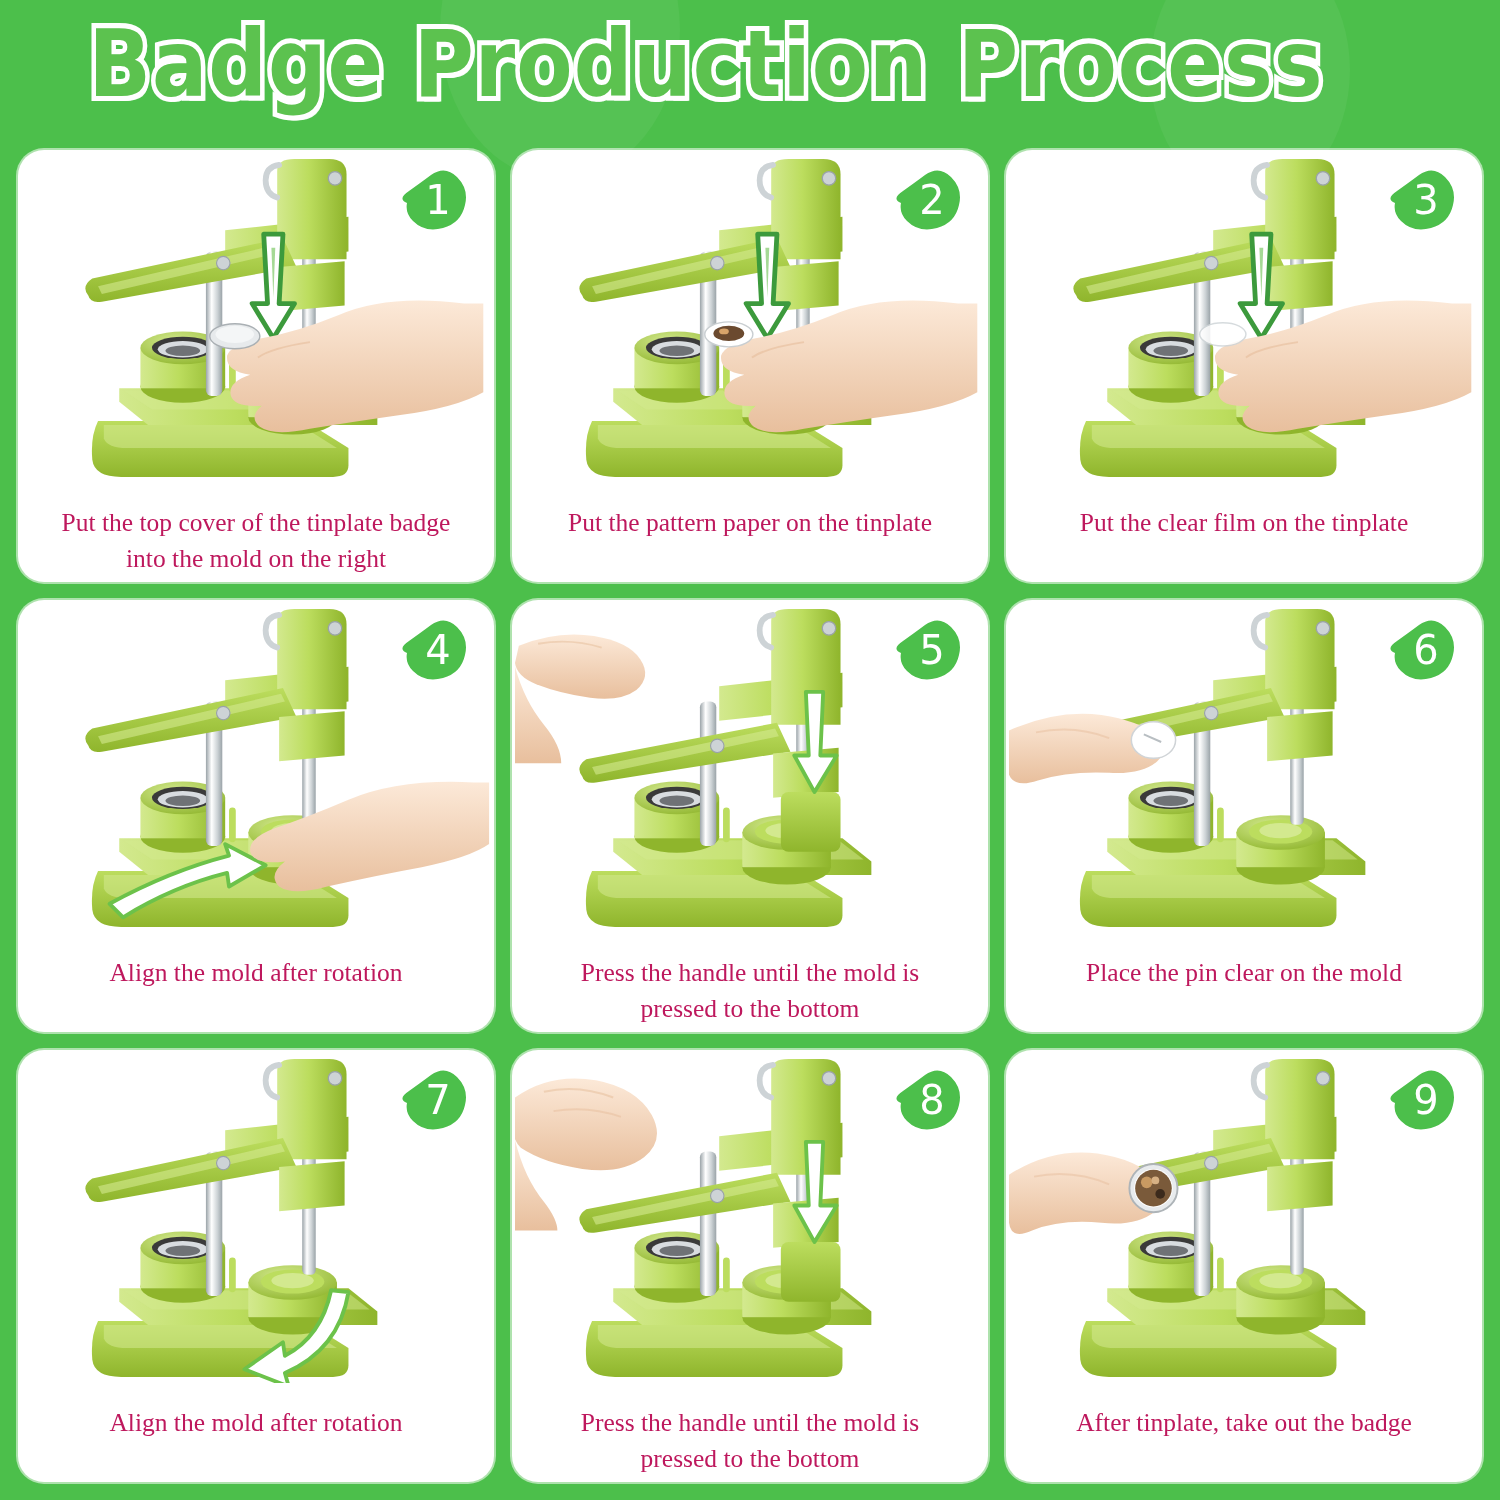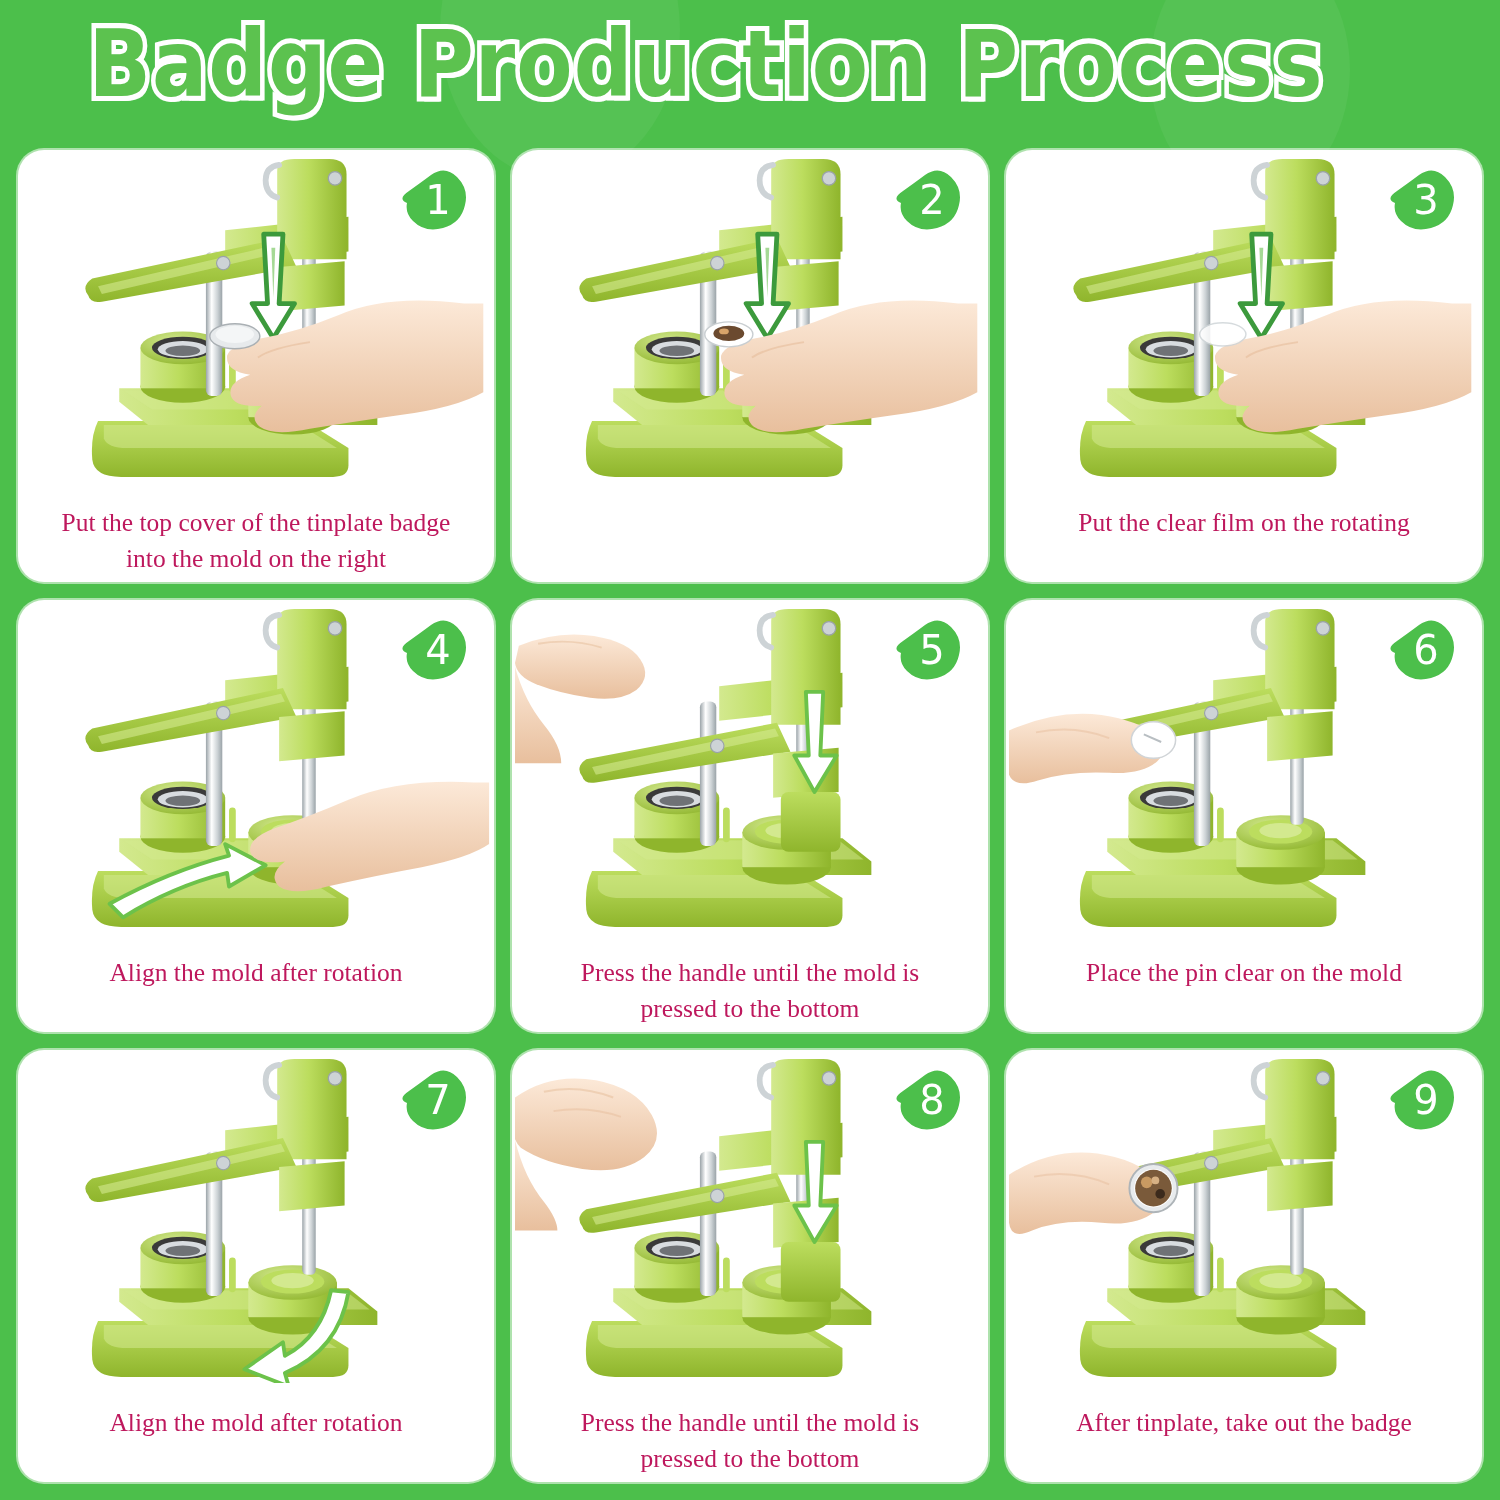--- a/index.html
+++ b/index.html
@@ -315,20 +315,21 @@
   </svg>
       </div>
     </div>
     <div class="step-badge">
       <svg viewBox="0 0 74 62">
         <path d="M 12 34 Q 2 30 14 22 Q 28 12 36 6 Q 50 -4 62 8 Q 74 20 70 36
                  Q 66 54 48 59 Q 30 64 18 52 Q 10 44 12 34 Z" fill="#4cbf4b"></path>
       </svg>
       <div class="num">2</div>
     </div>
+    <div class="caption">Put the pattern paper on the tinplate</div>
   </div>
     <div class="card">
     <div class="card-art">
       <div class="machine">
 
   <svg viewBox="0 0 488 330" preserveAspectRatio="xMidYMid meet">
     <defs>
       <linearGradient id="handGrad" x1="0" y1="0" x2="0" y2="1">
         <stop offset="0" stop-color="#fce9d8"></stop>
                 <stop offset="1" stop-color="#e8bf9d"></stop>
@@ -409,21 +410,21 @@
   </svg>
       </div>
     </div>
     <div class="step-badge">
       <svg viewBox="0 0 74 62">
         <path d="M 12 34 Q 2 30 14 22 Q 28 12 36 6 Q 50 -4 62 8 Q 74 20 70 36
                  Q 66 54 48 59 Q 30 64 18 52 Q 10 44 12 34 Z" fill="#4cbf4b"></path>
       </svg>
       <div class="num">3</div>
     </div>
-    <div class="caption">Put the clear film on the rotating</div>
+    <div class="caption">Put the clear film on the tinplate</div>
   </div>
     <div class="card">
     <div class="card-art">
       <div class="machine">
 
   <svg viewBox="0 0 488 330" preserveAspectRatio="xMidYMid meet">
     <defs>
       <linearGradient id="handGrad" x1="0" y1="0" x2="0" y2="1">
         <stop offset="0" stop-color="#fce9d8"></stop>
                 <stop offset="1" stop-color="#e8bf9d"></stop>

